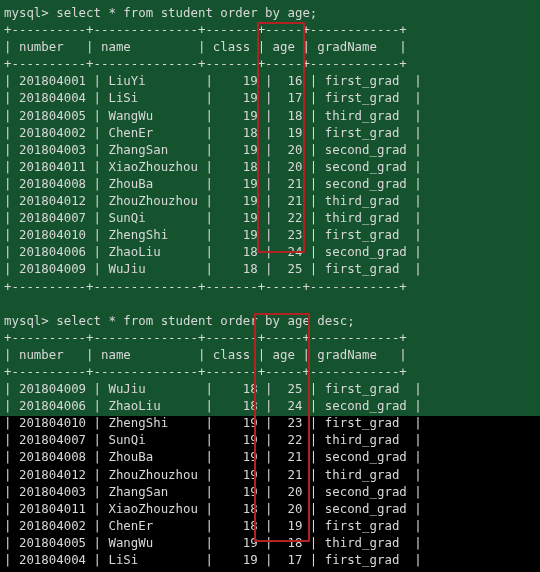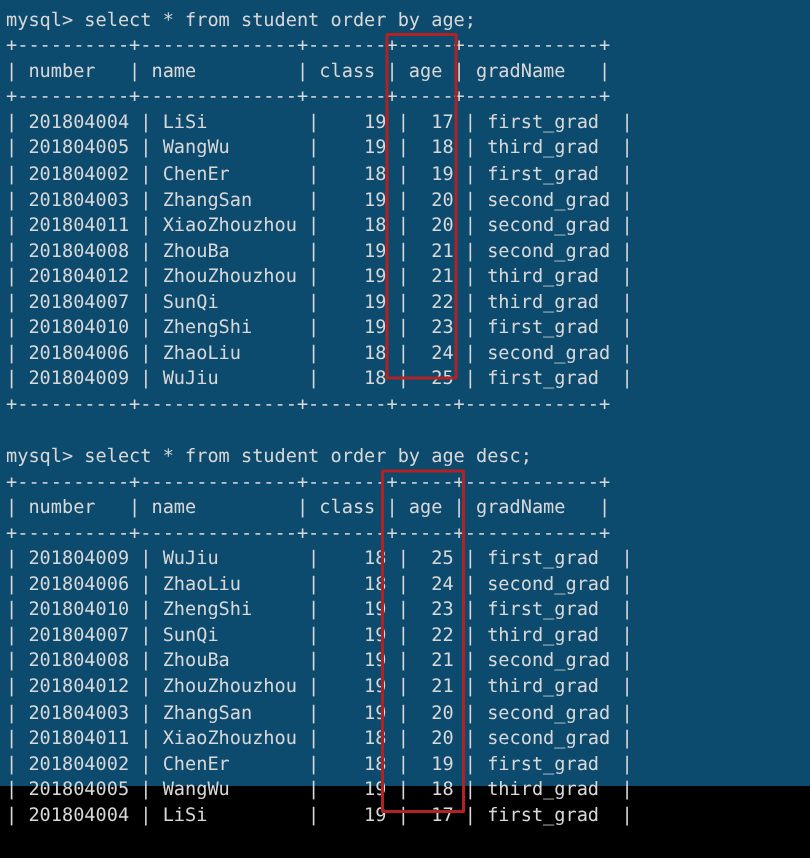--- a/index.html
+++ b/index.html
@@ -9,22 +9,22 @@
   }
   body {
     width: 540px;
     height: 572px;
     overflow: hidden;
     font-family: "DejaVu Sans Mono", "Liberation Mono", monospace;
   }
   #terminal {
     position: relative;
     width: 540px;
-    height: 524px;
-    background: #0c4a6e;
+    height: 416px;
+    background: #14532d;
     padding: 0;
     box-sizing: border-box;
   }
   .term-line {
     font-family: "DejaVu Sans Mono", "Liberation Mono", monospace;
     font-size: 12.4px;
     line-height: 17.1px;
     height: 17.1px;
     color: #d8d8d8;
     white-space: pre;
@@ -55,20 +55,21 @@
 
 <div id="terminal">
 
   <div id="lines-wrap">
 
     <div class="term-line">mysql&gt; select * from student order by age;</div>
     <div class="term-line">+----------+--------------+-------+-----+------------+</div>
     <div class="term-line">| number   | name         | class | age | gradName   |</div>
     <div class="term-line">+----------+--------------+-------+-----+------------+</div>
 
+    <div class="term-line">| 201804001 | LiuYi        |    19 |  16 | first_grad  |</div>
     <div class="term-line">| 201804004 | LiSi         |    19 |  17 | first_grad  |</div>
     <div class="term-line">| 201804005 | WangWu       |    19 |  18 | third_grad  |</div>
     <div class="term-line">| 201804002 | ChenEr       |    18 |  19 | first_grad  |</div>
     <div class="term-line">| 201804003 | ZhangSan     |    19 |  20 | second_grad |</div>
     <div class="term-line">| 201804011 | XiaoZhouzhou |    18 |  20 | second_grad |</div>
     <div class="term-line">| 201804008 | ZhouBa       |    19 |  21 | second_grad |</div>
     <div class="term-line">| 201804012 | ZhouZhouzhou |    19 |  21 | third_grad  |</div>
     <div class="term-line">| 201804007 | SunQi        |    19 |  22 | third_grad  |</div>
     <div class="term-line">| 201804010 | ZhengShi     |    19 |  23 | first_grad  |</div>
     <div class="term-line">| 201804006 | ZhaoLiu      |    18 |  24 | second_grad |</div>

